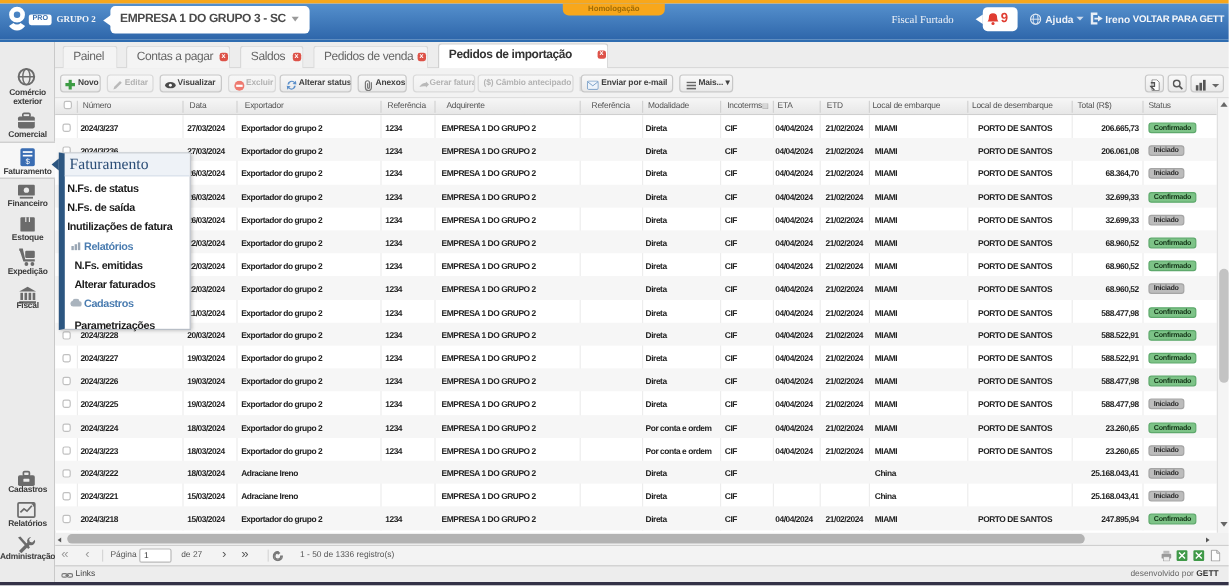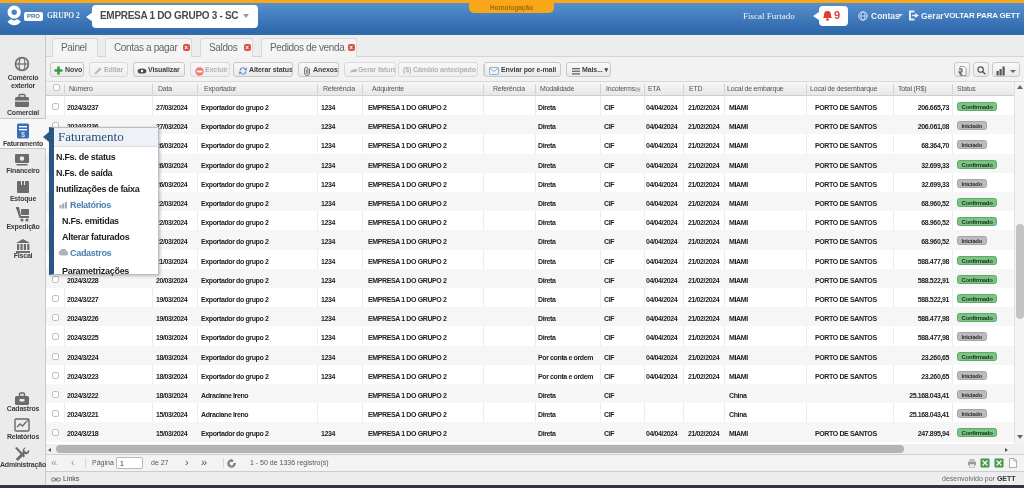--- a/index.html
+++ b/index.html
@@ -82,28 +82,28 @@
  <path d="M5.5 1 a3.4 3.4 0 0 0 -3.4 3.4 c0 2.6 -1.2 3.6 -1.2 3.6 h9.2 c0 0 -1.2 -1 -1.2 -3.6 A3.4 3.4 0 0 0 5.5 1z" fill="#e03c31"></path>
  <circle cx="5.5" cy="9.6" r="1.3" fill="#e03c31"></circle>
 </svg>
 <div class="abs" style="left:834px;top:9px;font-size:11px;color:#e03c31;font-weight:bold;">9</div>
 
 <svg class="ico" style="left:858px;top:11px" width="10" height="10" viewBox="0 0 10 10">
  <circle cx="5" cy="5" r="4.2" fill="none" stroke="#dce6f2" stroke-width="1"></circle>
  <ellipse cx="5" cy="5" rx="2" ry="4.2" fill="none" stroke="#dce6f2" stroke-width="0.8"></ellipse>
  <line x1="0.8" y1="5" x2="9.2" y2="5" stroke="#dce6f2" stroke-width="0.8"></line>
 </svg>
-<div class="abs" style="left:871px;top:11px;font-size:8.5px;font-weight:bold;color:#eef2f8;">Contas</div>
+<div class="abs" style="left:871px;top:11px;font-size:8.5px;font-weight:bold;color:#eef2f8;">Ajuda</div>
 <div class="abs" style="left:897px;top:14px;width:0;height:0;border-left:3px solid transparent;border-right:3px solid transparent;border-top:3.5px solid #cfdcec;"></div>
 
 <svg class="ico" style="left:908px;top:10px" width="12" height="11" viewBox="0 0 12 11">
  <path d="M1 0.5 h5.5 v2 h-3.5 v6 h3.5 v2 h-5.5 z" fill="#e8eef6"></path>
  <path d="M7 3 l4 2.5 -4 2.5 v-1.7 h-3 v-1.6 h3 z" fill="#e8eef6"></path>
 </svg>
-<div class="abs" style="left:921px;top:11px;font-size:8.5px;font-weight:bold;color:#eef2f8;">Gerar</div>
+<div class="abs" style="left:921px;top:11px;font-size:8.5px;font-weight:bold;color:#eef2f8;">Ireno</div>
 <div class="abs" style="left:944px;top:11px;font-size:8px;font-weight:bold;color:#f5f7fa;letter-spacing:-0.2px;">VOLTAR PARA GETT</div>
 
 <div class="abs sidebar"></div>
 <div class="sbsel"></div>
 <svg class="ico" style="left:14px;top:56px" width="18" height="16" viewBox="0 0 18 16">
     <circle cx="8" cy="8" r="6.5" fill="none" stroke="#6b6b6b" stroke-width="1.6"></circle>
     <ellipse cx="8" cy="8" rx="3" ry="6.5" fill="none" stroke="#6b6b6b" stroke-width="1.2"></ellipse>
     <line x1="1.5" y1="8" x2="14.5" y2="8" stroke="#6b6b6b" stroke-width="1.2"></line>
   </svg>
 <svg class="ico" style="left:14px;top:93px" width="18" height="16" viewBox="0 0 18 16">
@@ -164,20 +164,21 @@
 <div class="sbitem" style="top:223px">Expedição</div>
 <div class="sbitem" style="top:252px">Fiscal</div>
 <div class="sbitem" style="top:405px">Cadastros</div>
 <div class="sbitem" style="top:433px">Relatórios</div>
 <div class="sbitem" style="top:461px">Administração</div>
 <div class="abs tabbar">
 <div class="tab" style="left:6px;width:46px;">Painel</div>
 <div class="tab" style="left:59px;width:87px;">Contas a pagar<span class="xbadge" style="right:1.5px;">x</span></div>
 <div class="tab" style="left:154px;width:53px;">Saldos<span class="xbadge" style="right:1.5px;">x</span></div>
 <div class="tab" style="left:215px;width:96px;">Pedidos de venda<span class="xbadge" style="right:1.5px;">x</span></div>
+<div class="tab tabact" style="left:319px;width:142px;">Pedidos de importação<span class="xbadge" style="right:1.5px;">x</span></div>
 </div>
 <div class="abs toolbar">
 <div class="tbtn" style="left:4px;width:34px;padding-left:14px;"><svg class="ico" style="left:3px;top:3px" width="9" height="9" viewBox="0 0 9 9">
         <path d="M3.2 0.5 h2.6 v2.7 h2.7 v2.6 h-2.7 v2.7 h-2.6 v-2.7 h-2.7 v-2.6 h2.7 z" fill="#3d9c44"></path>
       </svg>Novo</div>
 <div class="tbtn dis" style="left:43px;width:39px;padding-left:14px;"><svg class="ico" style="left:4px;top:4px" width="8" height="8" viewBox="0 0 8 8">
         <path d="M0.5 7.5 l0.7-2.2 L6 0.5 l1.5 1.5 L2.7 6.8 z" fill="#b9b9b9"></path>
       </svg>Editar</div>
 <div class="tbtn" style="left:87px;width:52px;padding-left:14px;"><svg class="ico" style="left:3px;top:5px" width="10" height="6" viewBox="0 0 10 6">
         <ellipse cx="5" cy="3" rx="4.4" ry="2.6" fill="#4a4a4a"></ellipse>
@@ -609,21 +610,21 @@
     </svg>
 <div class="pgi" style="left:17px;top:-1px;">Links</div>
 <div class="pgi" style="left:896px;top:-1px;color:#666;">desenvolvido por <b style="color:#333">GETT</b></div>
 </div>
 <div class="abs bottomstrip"></div>
 <div class="abs marrow"></div>
 <div class="abs menu">
 <div class="mhead">Faturamento</div>
 <div class="mitem" style="top:21px;left:2px;">N.Fs. de status</div>
 <div class="mitem" style="top:37px;left:2px;">N.Fs. de saída</div>
-<div class="mitem" style="top:53px;left:2px;">Inutilizações de faixa</div>
+<div class="mitem" style="top:53px;left:2px;">Inutilizações de fatura</div>
 <div class="mitem msec" style="top:69px;left:16px;">Relatórios</div>
 <svg class="ico" style="left:5px;top:73px" width="9" height="8" viewBox="0 0 9 8">
       <rect x="0.5" y="4" width="2" height="3.5" fill="#9aa7b5"></rect>
       <rect x="3.2" y="2.5" width="2" height="5" fill="#9aa7b5"></rect>
       <rect x="5.9" y="1" width="2" height="6.5" fill="#9aa7b5"></rect>
     </svg>
 <div class="mitem" style="top:85px;left:8px;">N.Fs. emitidas</div>
 <div class="mitem" style="top:101px;left:8px;">Alterar faturados</div>
 <div class="mitem msec" style="top:117px;left:16px;">Cadastros</div>
 <svg class="ico" style="left:4px;top:121px" width="10" height="7" viewBox="0 0 10 7">

